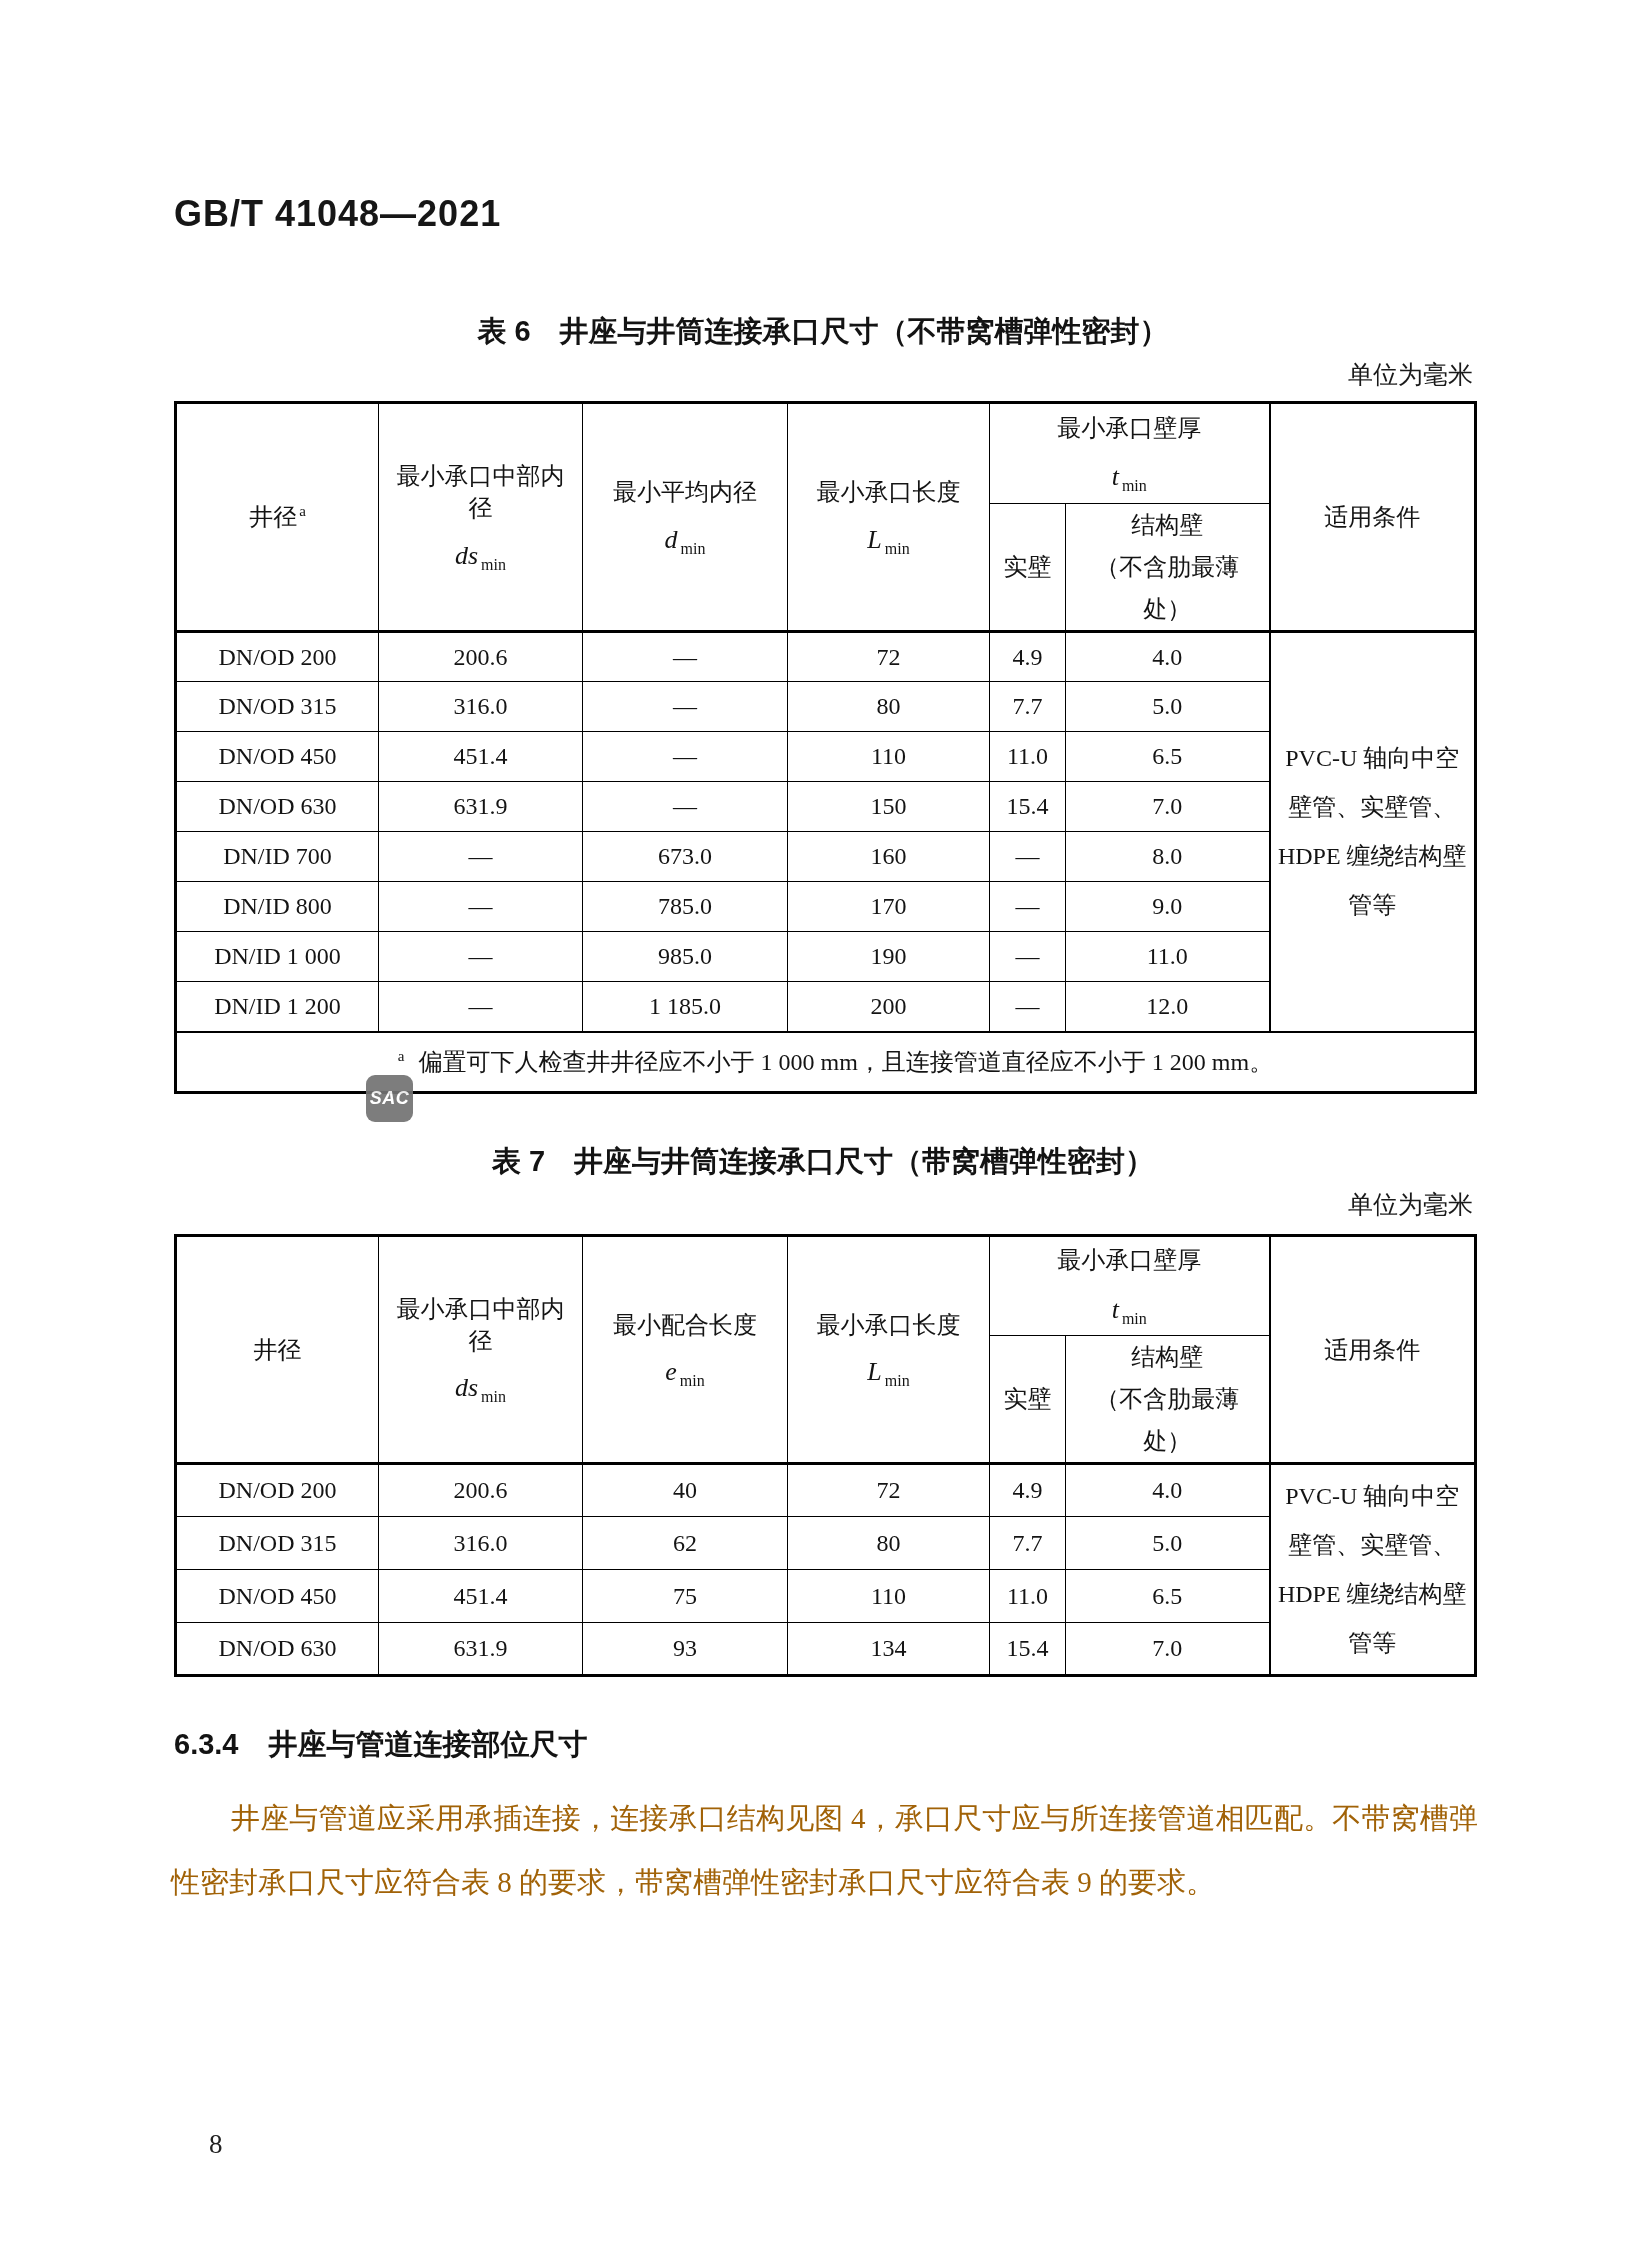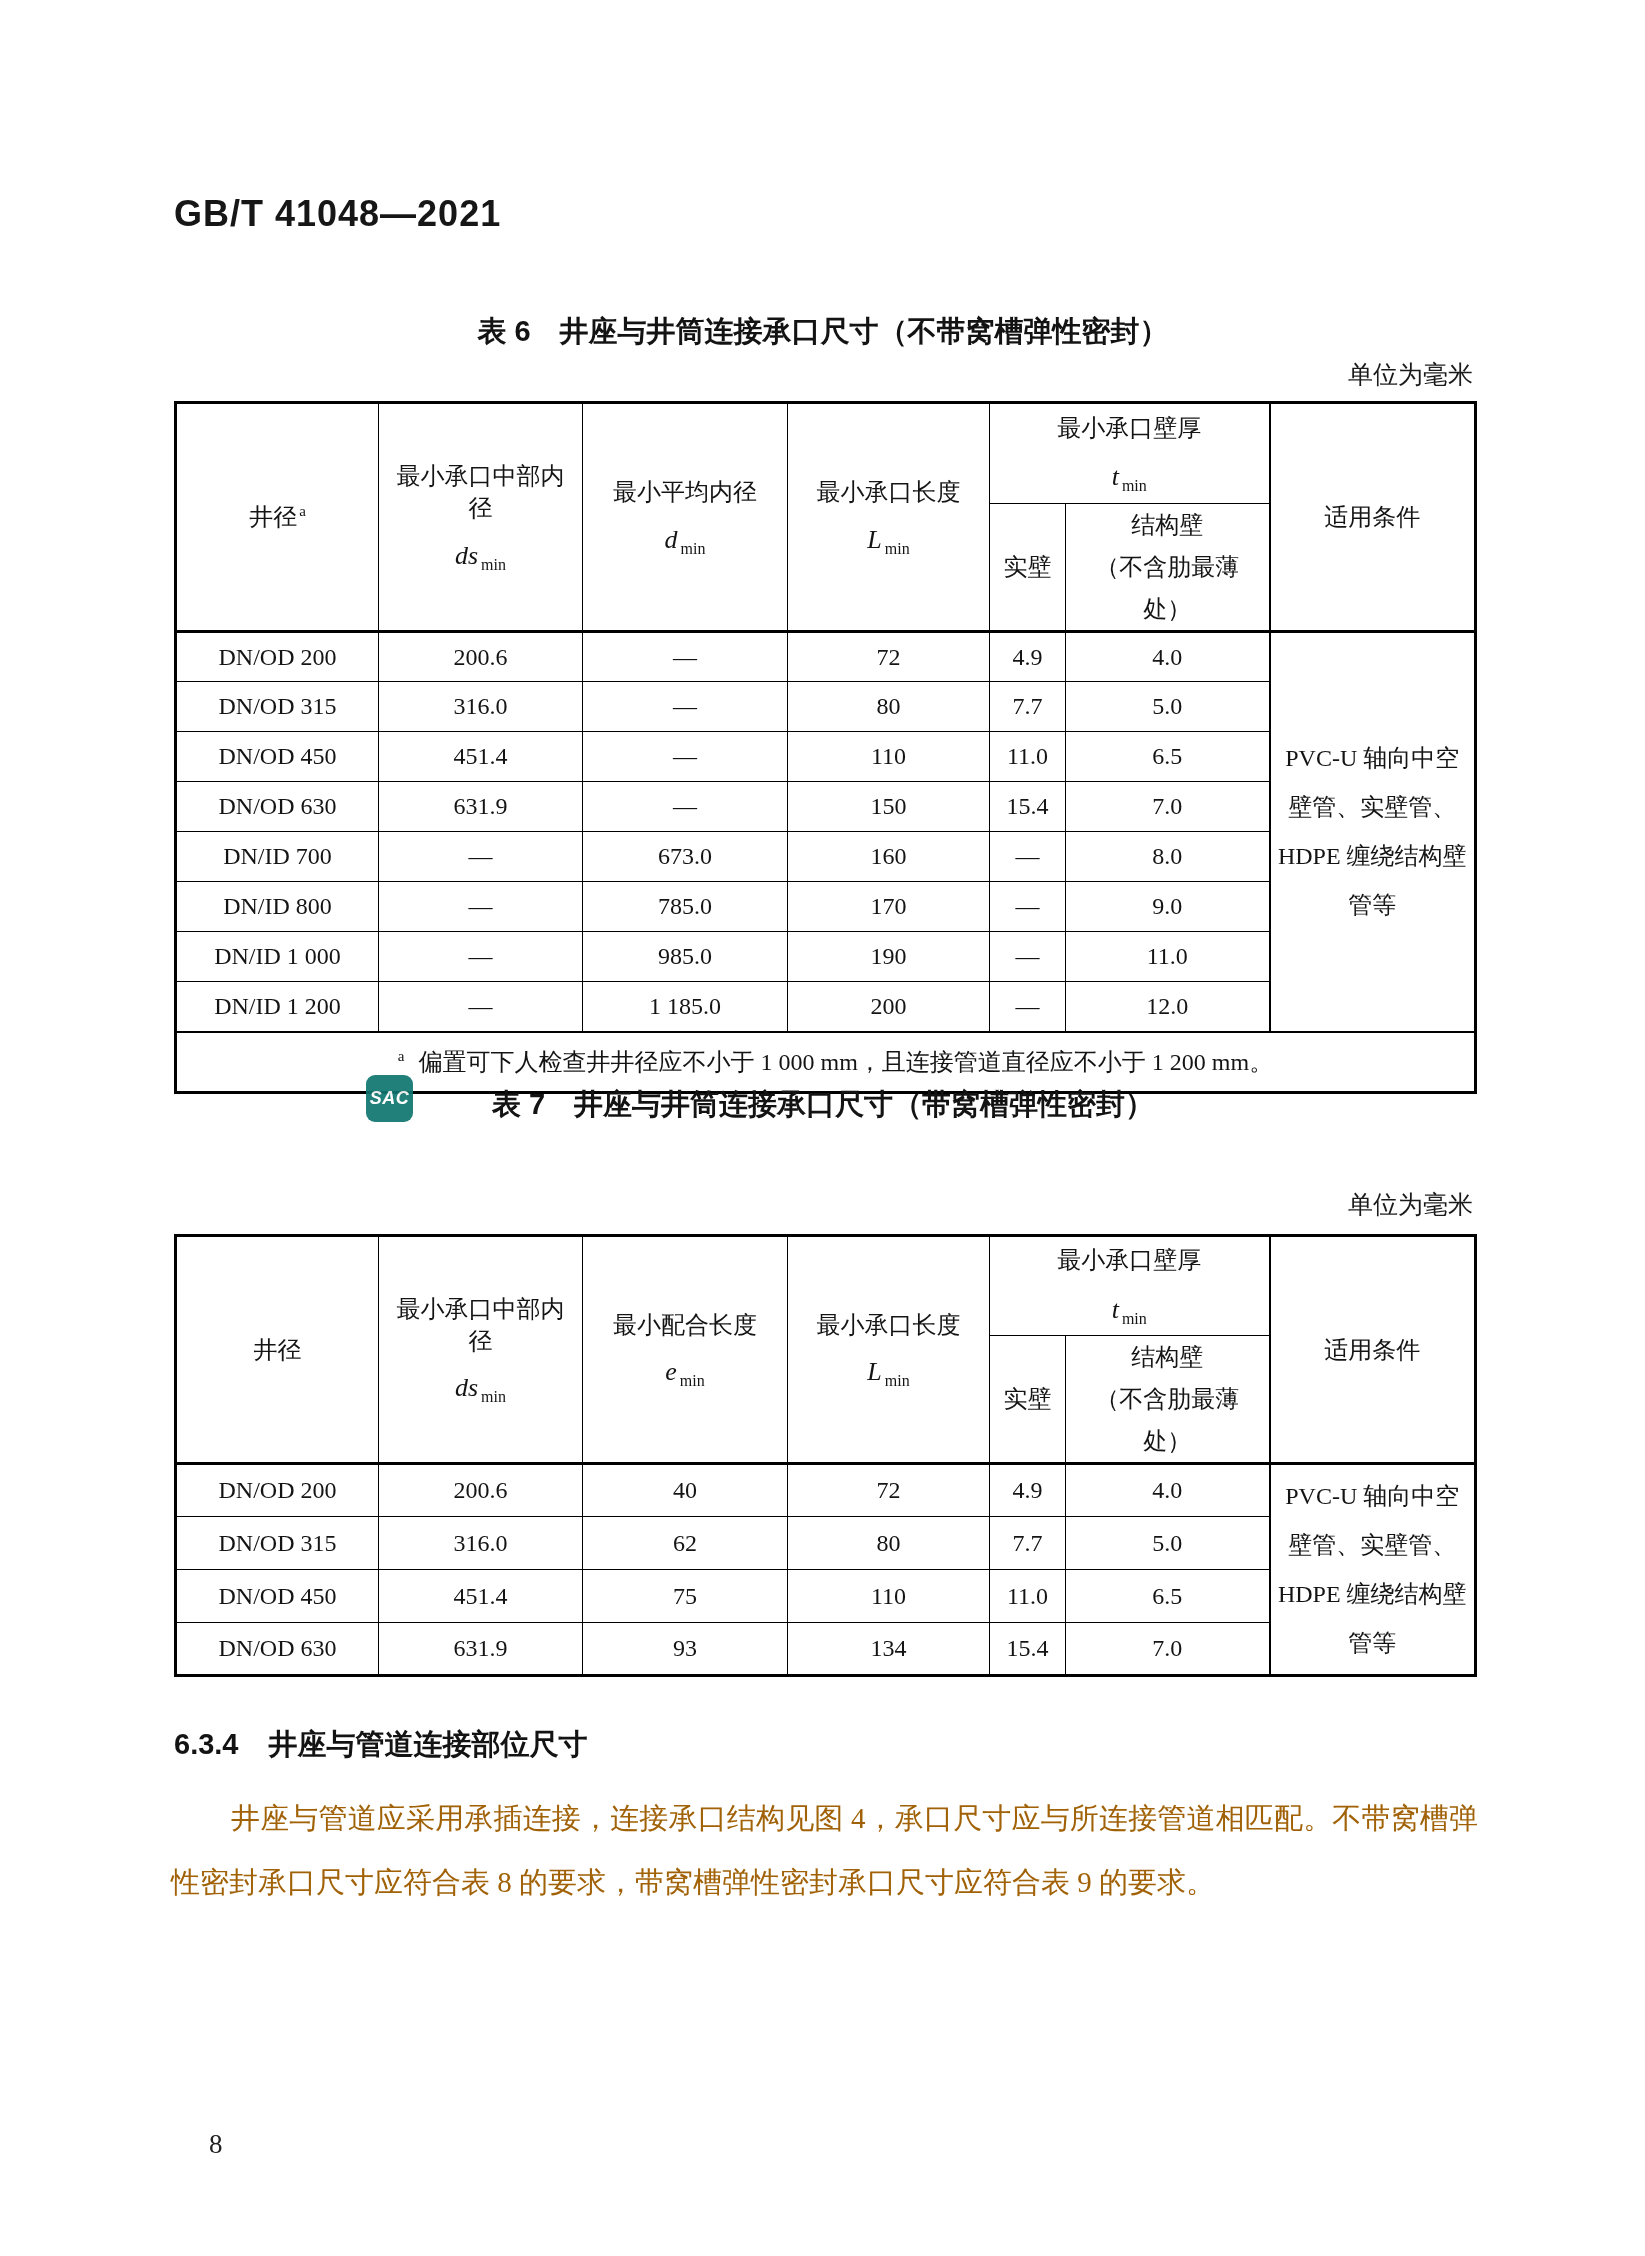--- a/index.html
+++ b/index.html
@@ -17,21 +17,21 @@
     font-weight:700; font-size:36px; letter-spacing:1px; color:#161616;
   }
 
   
   .tbl-title {
     left:0; width:1646px; text-align:center;
     font-family:"Liberation Sans", sans-serif;
     font-weight:700; font-size:29px; color:#131313;
   }
   #t6-title { top:312px; }
-  #t7-title { top:1085px; }
+  #t7-title { top:1142px; }
 
   
   .unit-label {
     left:174px; width:1299px; text-align:right;
     font-size:25px; color:#1a1a1a;
   }
   #t6-unit { top:358px; }
   #t7-unit { top:1188px; }
 
   
@@ -65,21 +65,21 @@
   .hv { margin-top:16px; font-size:26px; }
   .hv i { font-family:"Liberation Serif", serif; font-style:italic; }
   .hv sub { font-size:16px; margin-left:3px; }
   .grp .hv { margin-top:18px; }
   .two-line div { line-height:42px; }
   .sup-a { font-size:15px; margin-left:2px; vertical-align:super; }
 
   
   .watermark {
     left:366px; top:1075px; width:47px; height:47px;
-    background:#0f766e; border-radius:9px; opacity:0.92;
+    background:#737373; border-radius:9px; opacity:0.92;
     display:flex; align-items:center; justify-content:center;
     font-family:"Liberation Sans", sans-serif;
     font-style:italic; font-weight:700; font-size:18px; color:#ffffff;
     letter-spacing:0.5px;
   }
 
   
   .section-heading {
     left:174px; top:1725px;
     font-family:"Liberation Sans", sans-serif;

